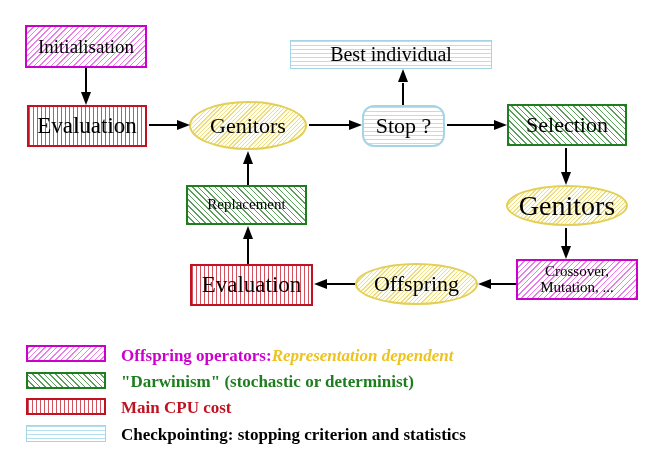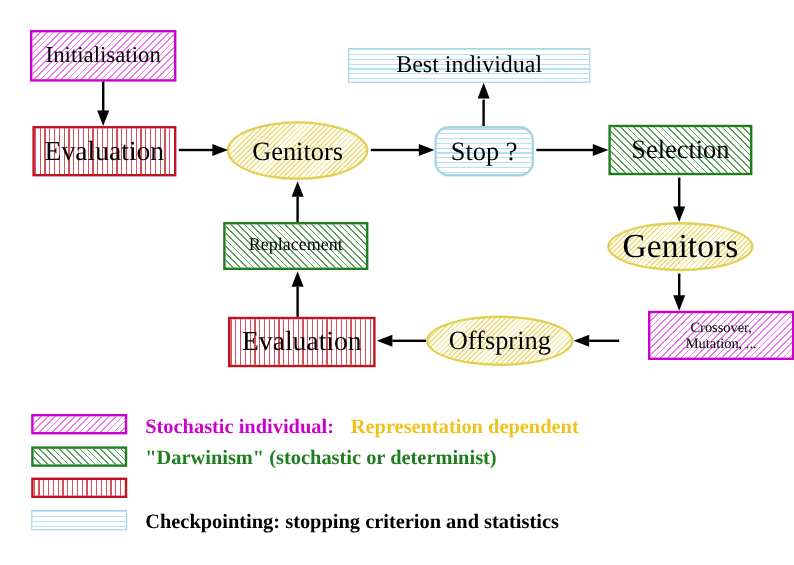--- a/index.html
+++ b/index.html
@@ -29,21 +29,21 @@
   .ah-right{border-top:5px solid rgba(0,0,0,0);border-bottom:5px solid rgba(0,0,0,0);border-left:13px solid #000;}
   .ah-left{border-top:5px solid rgba(0,0,0,0);border-bottom:5px solid rgba(0,0,0,0);border-right:13px solid #000;}
   
   .gen{position:absolute;left:323px;top:167px;width:174px;height:82px;box-sizing:border-box;
        border:4px dashed #f28080;border-radius:50%;display:flex;align-items:center;justify-content:center;
        color:#f28080;font-size:24px;}
   
   .sw{position:absolute;left:26px;width:80px;height:17px;box-sizing:border-box;}
   .legrow{position:absolute;left:121px;font-size:17px;font-weight:bold;white-space:nowrap;}
   .t-magenta{color:#cc00cc;}
-  .t-gold{color:#eec31e;margin-left:14px;}
+  .t-gold{color:#eec31e;font-style:italic;}
   .t-green{color:#1e7d1e;}
   .t-red{color:#c01322;}
   .t-cyan{color:#000000;}
 </style>
 </head>
 <body>
 
 <div id="canvas">
 
   <div class="node hatch-magenta" style="left:25px;top:25px;width:122px;height:43px;font-size:19px;">Initialisation</div>
@@ -53,21 +53,21 @@
   <div class="node hatch-yellow" style="left:189px;top:101px;width:118px;height:49px;font-size:22px;">Genitors</div>
 
   <div class="node stripes-cyan" style="left:290px;top:40px;width:202px;height:29px;font-size:20px;border-width:1px;">Best individual</div>
 
   <div class="node stripes-cyan" style="left:362px;top:105px;width:83px;height:42px;font-size:22px;border-radius:12px;">Stop ?</div>
 
   <div class="node hatch-green" style="left:507px;top:104px;width:120px;height:42px;font-size:22px;">Selection</div>
 
   <div class="node hatch-yellow" style="left:506px;top:185px;width:122px;height:41px;font-size:28px;">Genitors</div>
 
-  <div class="node hatch-magenta" style="left:516px;top:259px;width:122px;height:41px;font-size:12px;flex-direction:column;margin-left:24px;">
+  <div class="node hatch-magenta" style="left:516px;top:259px;width:122px;height:41px;font-size:15px;flex-direction:column;">
     <span>Crossover,</span>
     <span>Mutation, ...</span>
   </div>
 
   <div class="node hatch-yellow" style="left:355px;top:263px;width:123px;height:42px;font-size:22px;">Offspring</div>
 
   <div class="node stripes-red" style="left:190px;top:264px;width:123px;height:42px;font-size:23px;">Evaluation</div>
 
   <div class="node hatch-green" style="left:186px;top:185px;width:121px;height:40px;font-size:15px;">Replacement</div>
 
@@ -100,28 +100,31 @@
   <div class="ah ah-left" style="left:314px;top:279px;"></div>
 
   <div class="aline" style="left:247px;top:239px;width:2px;height:25px;"></div>
   <div class="ah ah-up" style="left:243px;top:226px;"></div>
 
   <div class="aline" style="left:247px;top:164px;width:2px;height:21px;"></div>
   <div class="ah ah-up" style="left:243px;top:151px;"></div>
 
   <div class="sw hatch-magenta" style="top:345px;"></div>
   <div class="legrow" style="top:346px;">
-    <span class="t-magenta">Stochastic individual:</span><span class="t-gold">Representation dependent</span>
+    <span class="t-magenta">Offspring operators:</span><span class="t-gold">Representation dependent</span>
   </div>
 
   <div class="sw hatch-green" style="top:372px;"></div>
   <div class="legrow" style="top:372px;">
     <span class="t-green">"Darwinism" (stochastic or determinist)</span>
   </div>
 
   <div class="sw stripes-red" style="top:398px;"></div>
+  <div class="legrow" style="top:398px;">
+    <span class="t-red">Main CPU cost</span>
+  </div>
 
   <div class="sw stripes-cyan" style="top:425px;border-width:1px;"></div>
   <div class="legrow" style="top:425px;">
     <span class="t-cyan">Checkpointing: stopping criterion and statistics</span>
   </div>
 
 </div>
 
 </body></html>

